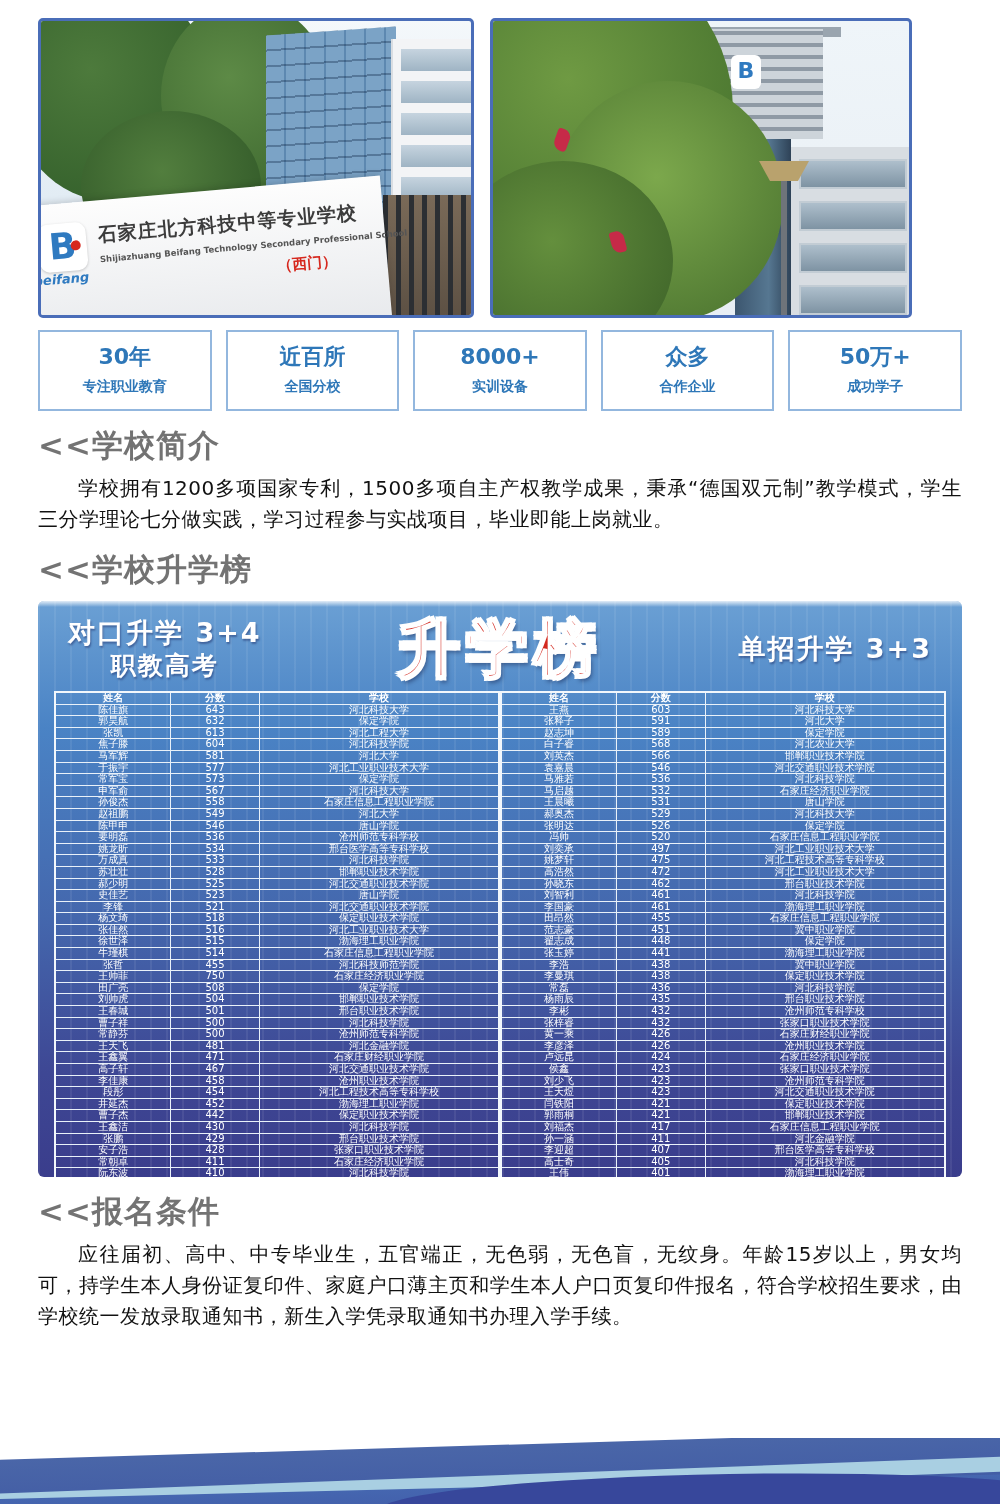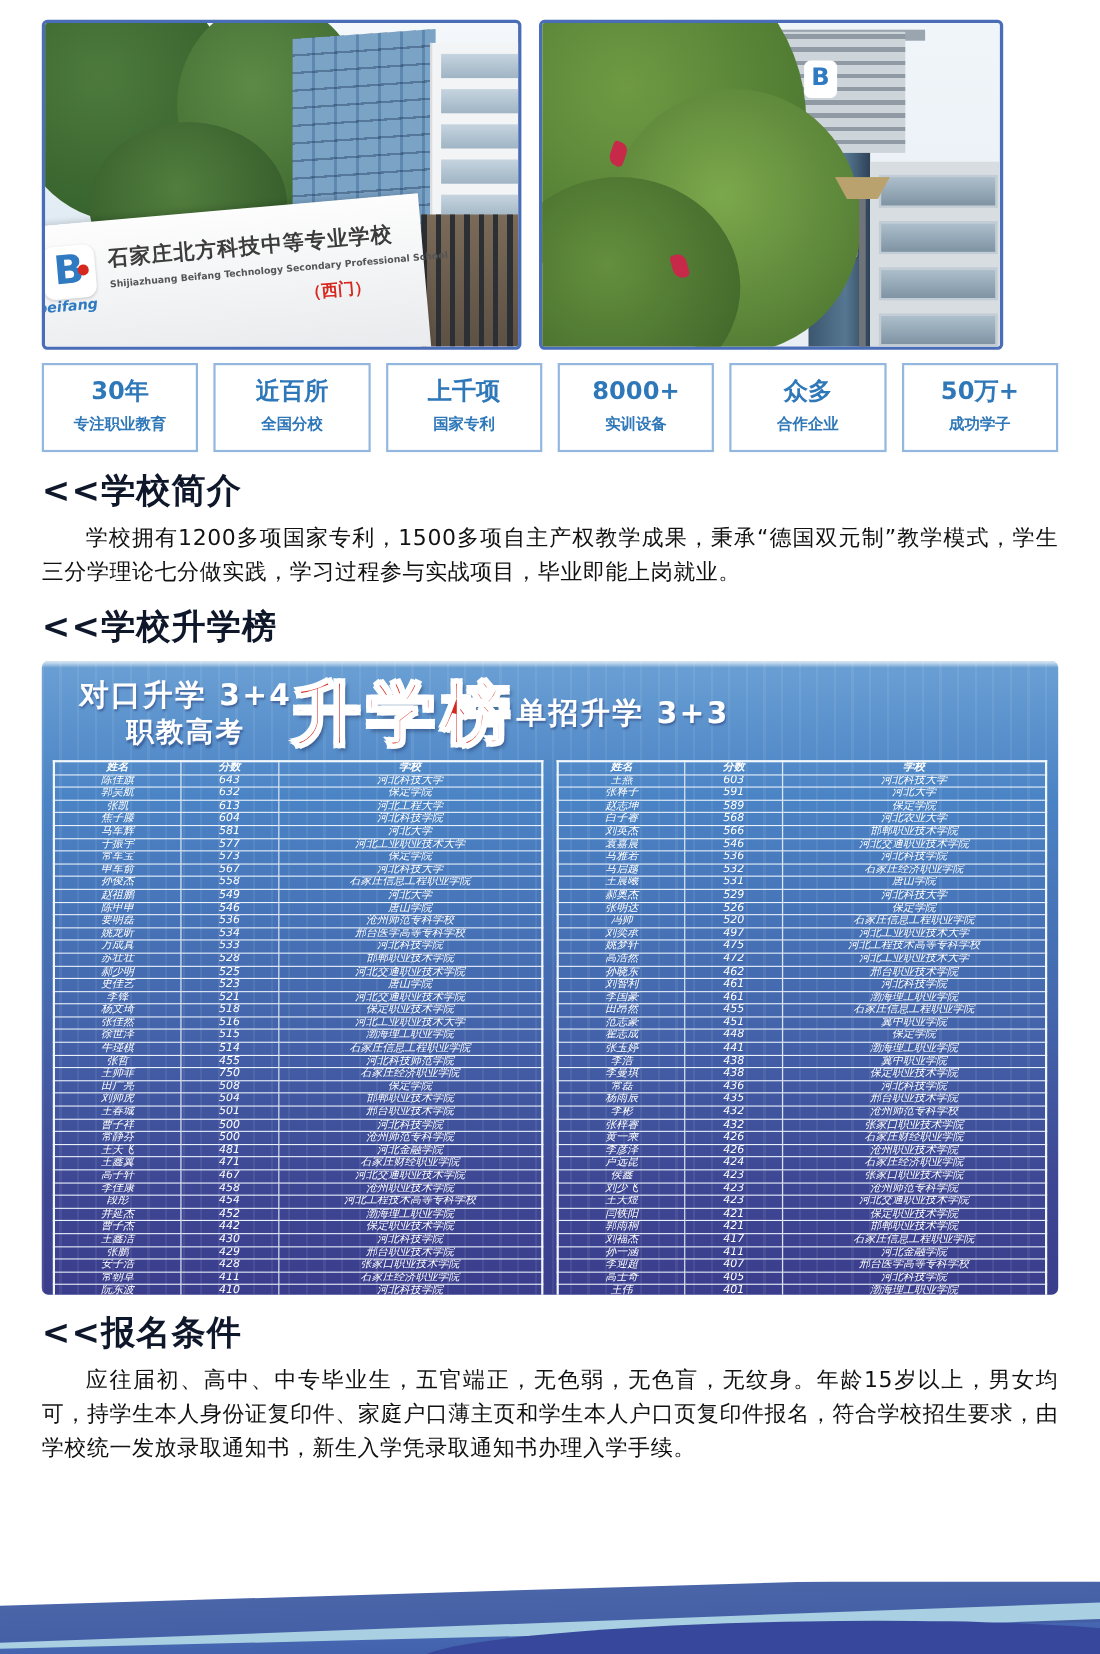--- a/index.html
+++ b/index.html
@@ -63,38 +63,38 @@
     clip-path:polygon(0 0,100% 0,78% 100%,22% 100%); }
 
   
   .stats { display:flex; gap:14px; padding:12px 38px 0; }
   .stat-box { flex:1; border:2px solid #93b7de; background:#fff; color:#2e77b8; text-align:center;
     padding:10px 2px 9px; font-weight:bold; }
   .stat-box .v { font-size:22px; line-height:30px; }
   .stat-box .l { font-size:14px; line-height:28px; white-space:nowrap; }
 
   
-  .sec-title { color:#0f172a; font-weight:bold; font-size:31px; margin:14px 0 6px; letter-spacing:1px; }
+  .sec-title { color:#737373; font-weight:bold; font-size:31px; margin:14px 0 6px; letter-spacing:1px; }
   .para { font-size:20px; line-height:1.55; text-align:justify; text-indent:2em; letter-spacing:.5px; }
 
   
   .board { margin:10px 0 0; height:576px; border-radius:6px; position:relative; overflow:hidden;
     background:linear-gradient(180deg,#6ba0d4 0%,#4a83c5 22%,#4467ad 55%,#3e4794 82%,#3a3d8c 100%); }
   .board::before { content:""; position:absolute; inset:0;
     background:repeating-linear-gradient(90deg,rgba(255,255,255,.07) 0 2px,transparent 2px 16px); }
   .board::after { content:""; position:absolute; left:0; top:0; right:0; height:6px;
     background:linear-gradient(rgba(255,255,255,.8),rgba(255,255,255,0)); }
-  .banner { position:relative; display:flex; align-items:center; padding:12px 14px 2px; height:86px;margin-left:20px; }
+  .banner { position:relative; display:flex; align-items:center; justify-content:space-between; padding:12px 30px 2px; height:86px; }
   .banner-side { color:#fff; font-weight:bold; text-align:center; text-shadow:1px 2px 2px rgba(0,0,60,.35); }
   .banner-side .b1 { font-size:27px; line-height:34px; letter-spacing:2px; }
   .banner-side .b2 { font-size:25px; line-height:32px; letter-spacing:2px; }
   .board-title { color:#d3281e; font-weight:bold; font-size:62px; letter-spacing:6px; line-height:70px;
     -webkit-text-stroke:2px #ffffff;
     text-shadow:0 0 2px #fff,2px 2px 0 #fff,-2px -2px 0 #fff,2px -2px 0 #fff,-2px 2px 0 #fff,3px 4px 4px rgba(0,0,40,.4); }
-  .tables { position:relative; display:flex; justify-content:space-between; padding:4px 10px 10px;font-style:italic; }
+  .tables { position:relative; display:flex; justify-content:center; padding:4px 10px 10px; }
   .score-table { width:49.3%; border-collapse:collapse; border:2px solid #f2f7fc; }
   .score-table th, .score-table td { border:1px solid #e9f1f9; color:#fff; font-size:10px; line-height:10.6px;
     height:10.6px; text-align:center; padding:0 2px; white-space:nowrap; overflow:hidden; font-weight:normal; }
   .score-table th { font-weight:bold; }
   .c-name { width:26%; } .c-score { width:20%; } .c-school { width:54%; }
 
   
   .footer { position:absolute; left:0; bottom:0; width:1000px; height:66px; overflow:hidden; background:#fff; }
   .f-band1 { position:absolute; left:-20px; top:6px; width:1100px; height:90px; background:linear-gradient(#4a66a8,#3c55a2);
     transform:rotate(-1.7deg); }
@@ -156,24 +156,20 @@
 <div class="stats" id="stats-row">
     <div class="stat-box">
       <div class="v">30年</div>
       <div class="l">专注职业教育</div>
     </div>
     <div class="stat-box">
       <div class="v">近百所</div>
       <div class="l">全国分校</div>
     </div>
     <div class="stat-box">
-      <div class="v">上千项</div>
-      <div class="l">国家专利</div>
-    </div>
-    <div class="stat-box">
       <div class="v">8000+</div>
       <div class="l">实训设备</div>
     </div>
     <div class="stat-box">
       <div class="v">众多</div>
       <div class="l">合作企业</div>
     </div>
     <div class="stat-box">
       <div class="v">50万+</div>
       <div class="l">成功学子</div>

